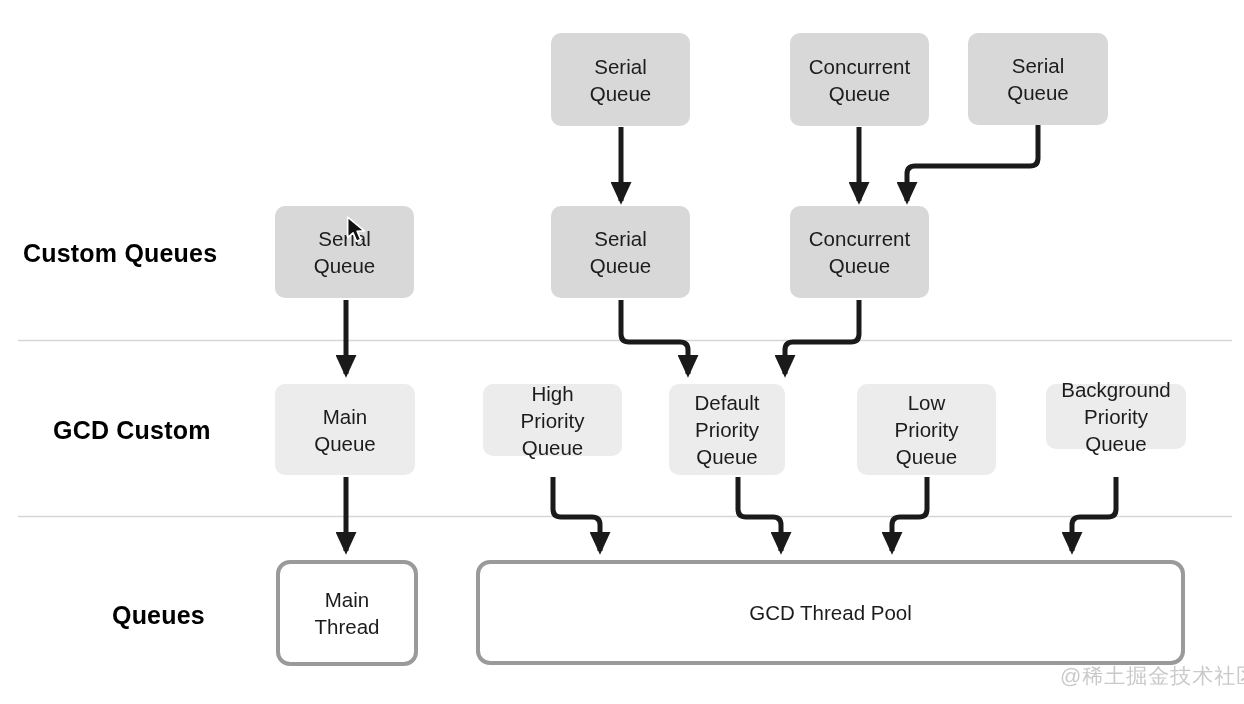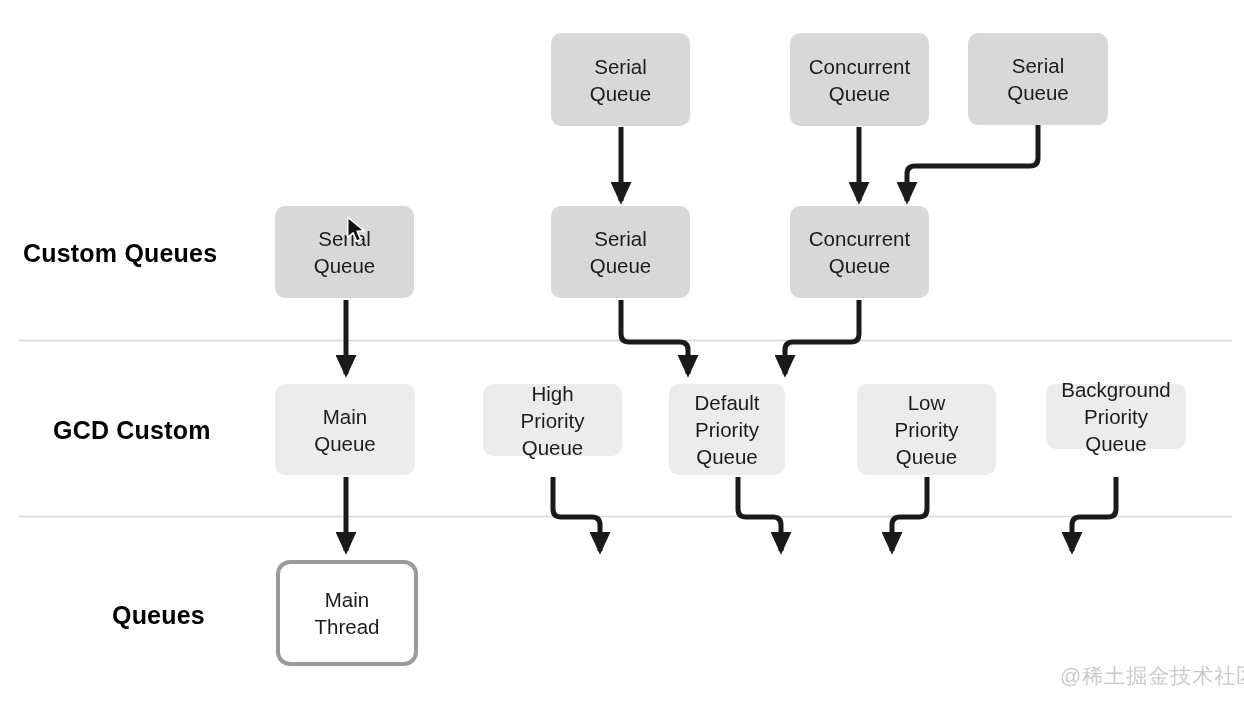--- a/index.html
+++ b/index.html
@@ -116,20 +116,23 @@
   <div class="node q-gcd" style="left:1046px;top:384px;width:140px;height:65px">
     <span>Background
 Priority
 Queue</span>
   </div>
 
   <div class="node q-thread" style="left:276px;top:560px;width:142px;height:106px">
     <span>Main
 Thread</span>
   </div>
+  <div class="node q-thread" style="left:476px;top:560px;width:709px;height:105px;white-space:nowrap">
+    <span>GCD Thread Pool</span>
+  </div>
 
   <svg class="cursor" width="22" height="28" viewBox="0 0 18 24" xmlns="http://www.w3.org/2000/svg">
     <path d="M1,1 L1,18.5 L5.6,14.4 L8.7,21.6 L12.2,20.1 L9.1,13.1 L15.3,12.8 Z" fill="#111111" stroke="#ffffff" stroke-width="1.4" stroke-linejoin="round"></path>
   </svg>
 
   <div class="watermark">@稀土掘金技术社区</div>
 
 </div>
 
 </body></html>

